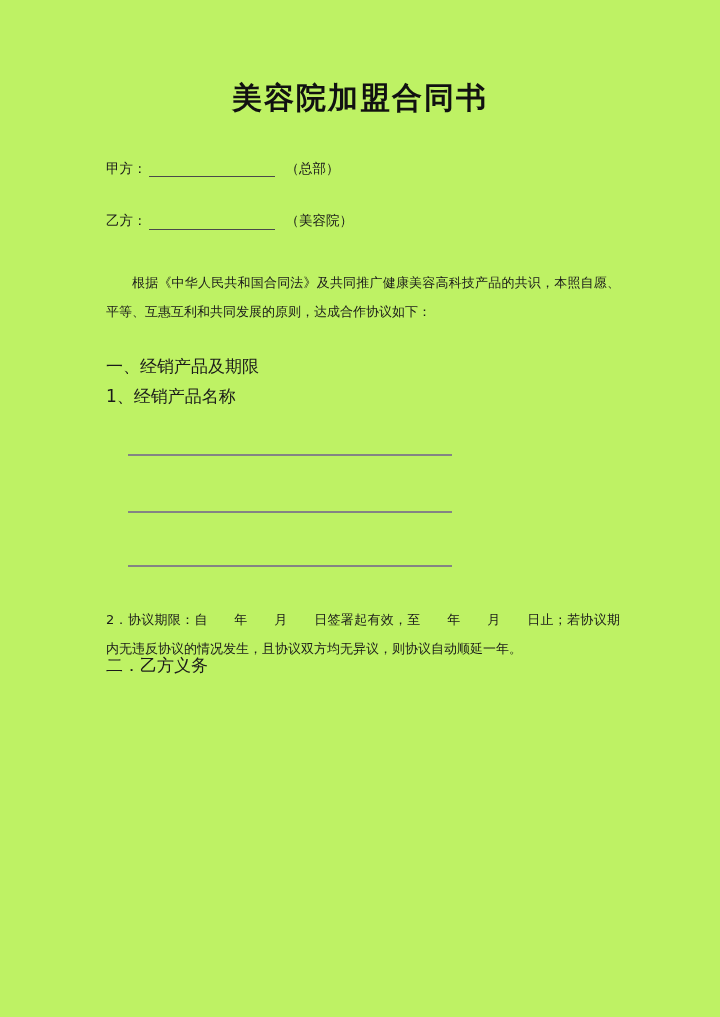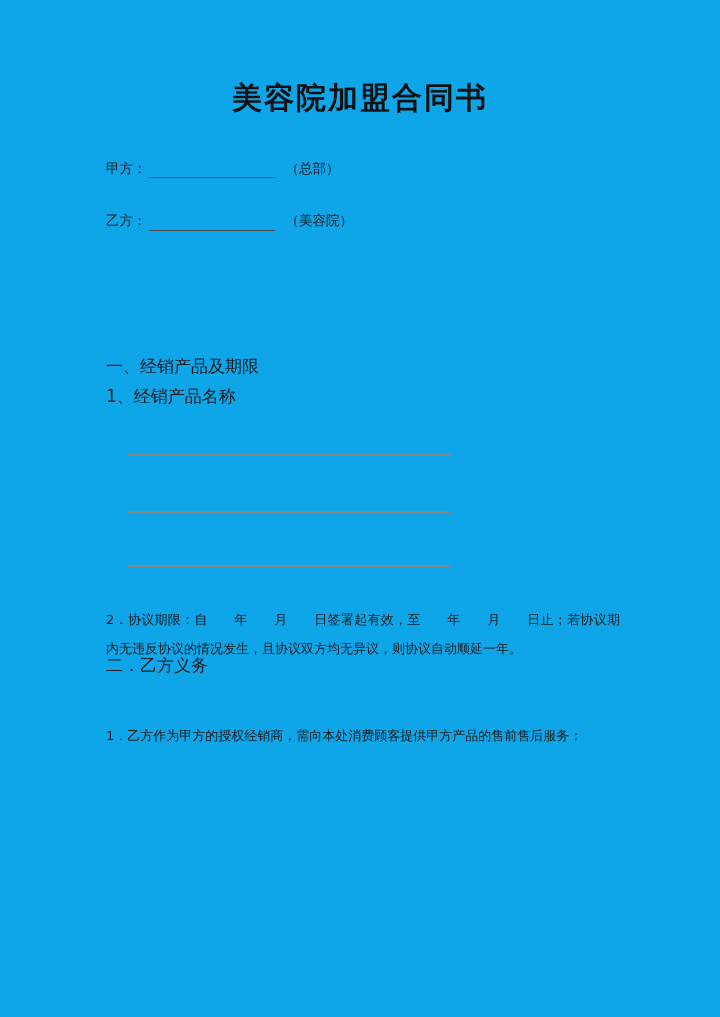--- a/index.html
+++ b/index.html
@@ -2,42 +2,42 @@
 <html><head>
 <meta charset="utf-8">
 <style>
   * { margin: 0; padding: 0; box-sizing: border-box; }
   html, body { background: #ffffff; }
   .page {
     position: relative;
     width: 720px;
     height: 1017px;
     margin: 0 auto;
-    background: #0ea5e9;
+    background: #bef264;
     color: #1a1a1a;
     font-family: "DejaVu Sans", "Liberation Sans", sans-serif;
     font-size: 13px;
     overflow: hidden;
   }
   .abs { position: absolute; }
 
   .title {
     top: 78px; left: 0; width: 720px;
     text-align: center;
     font-family: "DejaVu Serif", "Liberation Serif", serif;
     font-size: 30px;
     font-weight: 700;
     letter-spacing: 2px;
     color: #111111;
   }
 
   .party {
     left: 106px;
     display: flex;
-    align-items: flex-end;
+    align-items: center;
     font-size: 13.5px;
     line-height: 20px;
   }
   .party .blank {
     display: inline-block;
     width: 126px;
     height: 17px;
     border-bottom: 1px solid #4a4a4a;
     margin-left: 2px;
   }
@@ -85,27 +85,27 @@
     <span class="blank"></span>
     <span class="suffix">（总部）</span>
   </div>
 
   <div class="abs party party-b">
     <span>乙方：</span>
     <span class="blank"></span>
     <span class="suffix">（美容院）</span>
   </div>
 
+  <p class="abs para preamble">根据《中华人民共和国合同法》及共同推广健康美容高科技产品的共识，本照自愿、平等、互惠互利和共同发展的原则，达成合作协议如下：</p>
 
   <div class="abs heading sec1-heading">一、经销产品及期限</div>
   <div class="abs heading sec1-item1">1、经销产品名称</div>
 
   <div class="abs blank-line bl-1"></div>
   <div class="abs blank-line bl-2"></div>
   <div class="abs blank-line bl-3"></div>
 
   <p class="abs para sec1-item2">2．协议期限：自　　年　　月　　日签署起有效，至　　年　　月　　日止；若协议期内无违反协议的情况发生，且协议双方均无异议，则协议自动顺延一年。</p>
 
   <div class="abs heading sec2-heading">二．乙方义务</div>
 
-  <p class="abs para ob-1">1．乙方作为甲方的授权经销商，需向本处消费顾客提供甲方产品的售前售后服务；</p>
 
 </div>
 
 </body></html>

